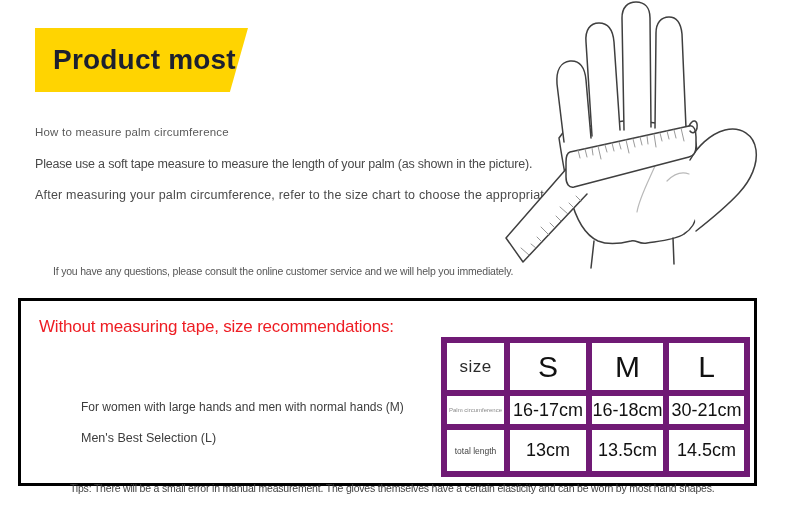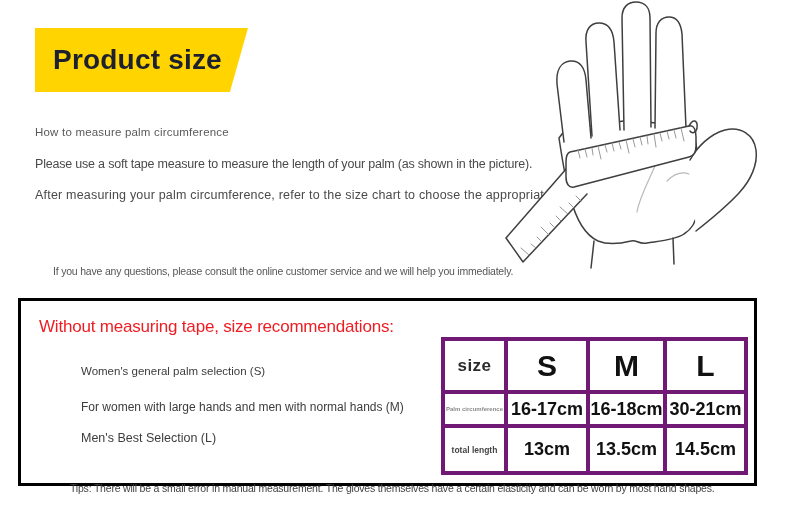--- a/index.html
+++ b/index.html
@@ -26,35 +26,35 @@
   .black-box{left:18px;top:298px;width:733px;height:182px;border:3px solid #000;background:#fff;}
   .rec-title{left:18px;top:16px;font-size:17px;font-weight:normal;color:#EE1D23;letter-spacing:-.2px;}
   .rec-item{left:60px;color:#3c3c3c;}
   .rec-item-1{top:64px;font-size:11.5px;}
   .rec-item-2{top:99px;font-size:12px;}
   .rec-item-3{top:130px;font-size:12.5px;}
   .tips{left:49px;top:161px;font-size:10.5px;color:#3f3f3f;letter-spacing:-.2px;margin-top:20px;}
 
   
   .size-table{position:absolute;left:420px;top:36px;border-collapse:collapse;table-layout:fixed;background:#fff;}
-  .size-table td{border:4px solid #701a75;text-align:center;vertical-align:middle;padding:0;font-weight:bold;}
+  .size-table td{border:6px solid #701a75;text-align:center;vertical-align:middle;padding:0;}
   .row-head{height:53px;}
   .row-mid{height:34px;}
   .row-bot{height:47px;}
   .c-size{font-size:17px;color:#2b2b2b;letter-spacing:.5px;}
   .c-letter{font-size:30px;font-weight:400;color:#111;}
   .c-label-tiny{font-size:6px;color:#8a8a8a;}
   .c-label-small{font-size:8.5px;color:#444;}
   .c-val{font-size:18px;color:#111;margin-left:20px;}
 </style>
 </head>
 <body>
 
 <div class="abs banner">
-  <span class="banner-title">Product size</span>
+  <span class="banner-title">Product most</span>
 </div>
 
 <div class="abs p-heading">How to measure palm circumference</div>
 <div class="abs p-line1">Please use a soft tape measure to measure the length of your palm (as shown in the picture).</div>
 <div class="abs p-line2">After measuring your palm circumference, refer to the size chart to choose the appropriate size.</div>
 <div class="abs p-note">If you have any questions, please consult the online customer service and we will help you immediately.</div>
 
 <div class="abs hand-wrap">
   <svg width="321" height="292" viewBox="0 0 321 292" xmlns="http://www.w3.org/2000/svg">
     <g fill="#ffffff" stroke="#3f3f3f" stroke-width="1.5" stroke-linecap="round" stroke-linejoin="round">
@@ -124,21 +124,20 @@
           <path d="M 197 131 L 199 139"></path>
         <path d="M 204 130 L 206 138"></path>
           <path d="M 211 128 L 214 141"></path>
       </g>
     </g>
   </svg>
 </div>
 
 <div class="abs black-box">
   <div class="abs rec-title">Without measuring tape, size recommendations:</div>
-  <div class="abs rec-item rec-item-1">Women's general palm selection (S)</div>
   <div class="abs rec-item rec-item-3">Men's Best Selection (L)</div>
   <div class="abs rec-item rec-item-2">For women with large hands and men with normal hands (M)</div>
   <div class="abs tips">Tips: There will be a small error in manual measurement. The gloves themselves have a certain elasticity and can be worn by most hand shapes.</div>
 
   <table class="size-table">
     <colgroup>
       <col style="width:63px">
         <col style="width:82px">
         <col style="width:77px">
         <col style="width:81px">

